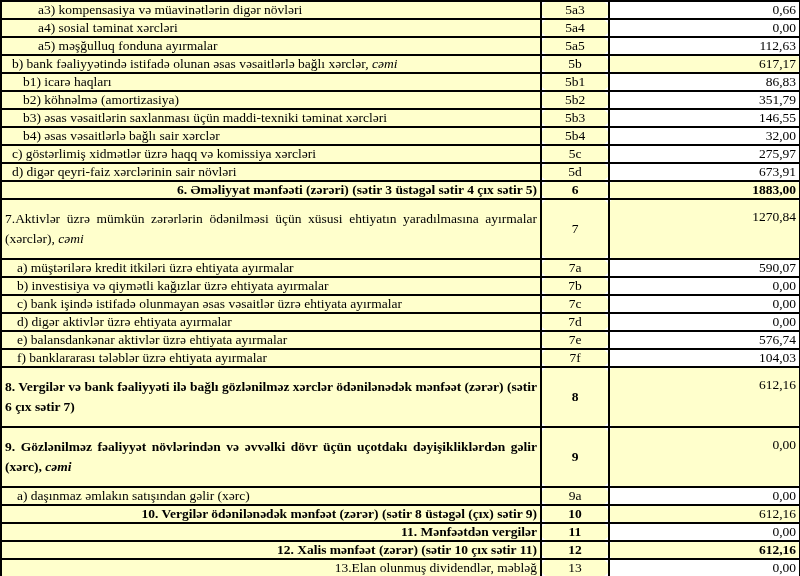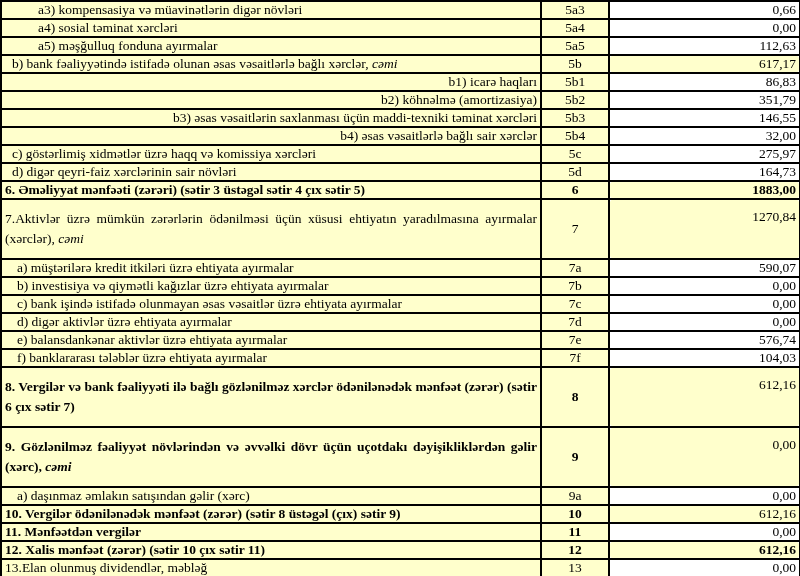--- a/index.html
+++ b/index.html
@@ -25,20 +25,21 @@
     vertical-align: middle;
     overflow: hidden;
   }
   .label-cell {
     background: var(--yellow, #FFFFCC);
     padding-right: 3px;
   }
   .code-cell {
     background: var(--yellow, #FFFFCC);
     text-align: center;
+    border-radius: 9px;
   }
   .value-cell {
     text-align: right;
     padding-right: 3px;
     background: #ffffff;
     border-radius: 6px;
   }
   tr { height: 18px; }
   tr.tall { height: 60px; }
   tr.tall .label-cell {
@@ -48,24 +49,24 @@
   tr.tall .value-cell {
     vertical-align: top;
     padding-top: 9px;
   }
   tr.fill-yellow .value-cell { background: var(--yellow, #FFFFCC); }
   tr.bold .label-cell, tr.bold .code-cell { font-weight: bold; }
   tr.value-bold .value-cell { font-weight: bold; }
   .lbl-italic { font-style: italic; }
   
   .label-cell span.lbl { display: inline; }
-  .indent-0 { padding-left: 3px; }
+  .indent-0 { padding-left: 3px; text-align: right; }
   .indent-1 { padding-left: 10px; margin-top: 28px; }
   .indent-2 { padding-left: 15px; }
-  .indent-3 { padding-left: 21px; text-align: right; }
+  .indent-3 { padding-left: 21px; }
   .indent-4 { padding-left: 36px; margin-top: 44px; }
 </style>
 </head>
 <body>
 
 <table class="fin">
   <colgroup>
     <col style="width:540px">
     <col style="width:68px">
     <col style="width:191px">
@@ -112,21 +113,21 @@
     <td class="value-cell">32,00</td>
   </tr>
       <tr class="fill-white">
     <td class="label-cell indent-1"><span class="lbl">c) göstərlimiş xidmətlər üzrə haqq və komissiya xərcləri</span><span class="lbl-italic"></span></td>
     <td class="code-cell">5c</td>
     <td class="value-cell">275,97</td>
   </tr>
       <tr class="fill-white">
     <td class="label-cell indent-1"><span class="lbl">d) digər qeyri-faiz xərclərinin sair növləri</span><span class="lbl-italic"></span></td>
     <td class="code-cell">5d</td>
-    <td class="value-cell">164,73</td>
+    <td class="value-cell">673,91</td>
   </tr>
       <tr class="fill-yellow bold value-bold">
     <td class="label-cell indent-0"><span class="lbl">6. Əməliyyat mənfəəti (zərəri) (sətir 3 üstəgəl sətir 4 çıx sətir 5)</span><span class="lbl-italic"></span></td>
     <td class="code-cell">6</td>
     <td class="value-cell">1883,00</td>
   </tr>
       <tr class="fill-yellow tall">
     <td class="label-cell indent-0"><span class="lbl">7.Aktivlər üzrə mümkün zərərlərin ödənilməsi üçün xüsusi ehtiyatın yaradılmasına ayırmalar (xərclər), </span><span class="lbl-italic">cəmi</span></td>
     <td class="code-cell">7</td>
     <td class="value-cell">1270,84</td>

